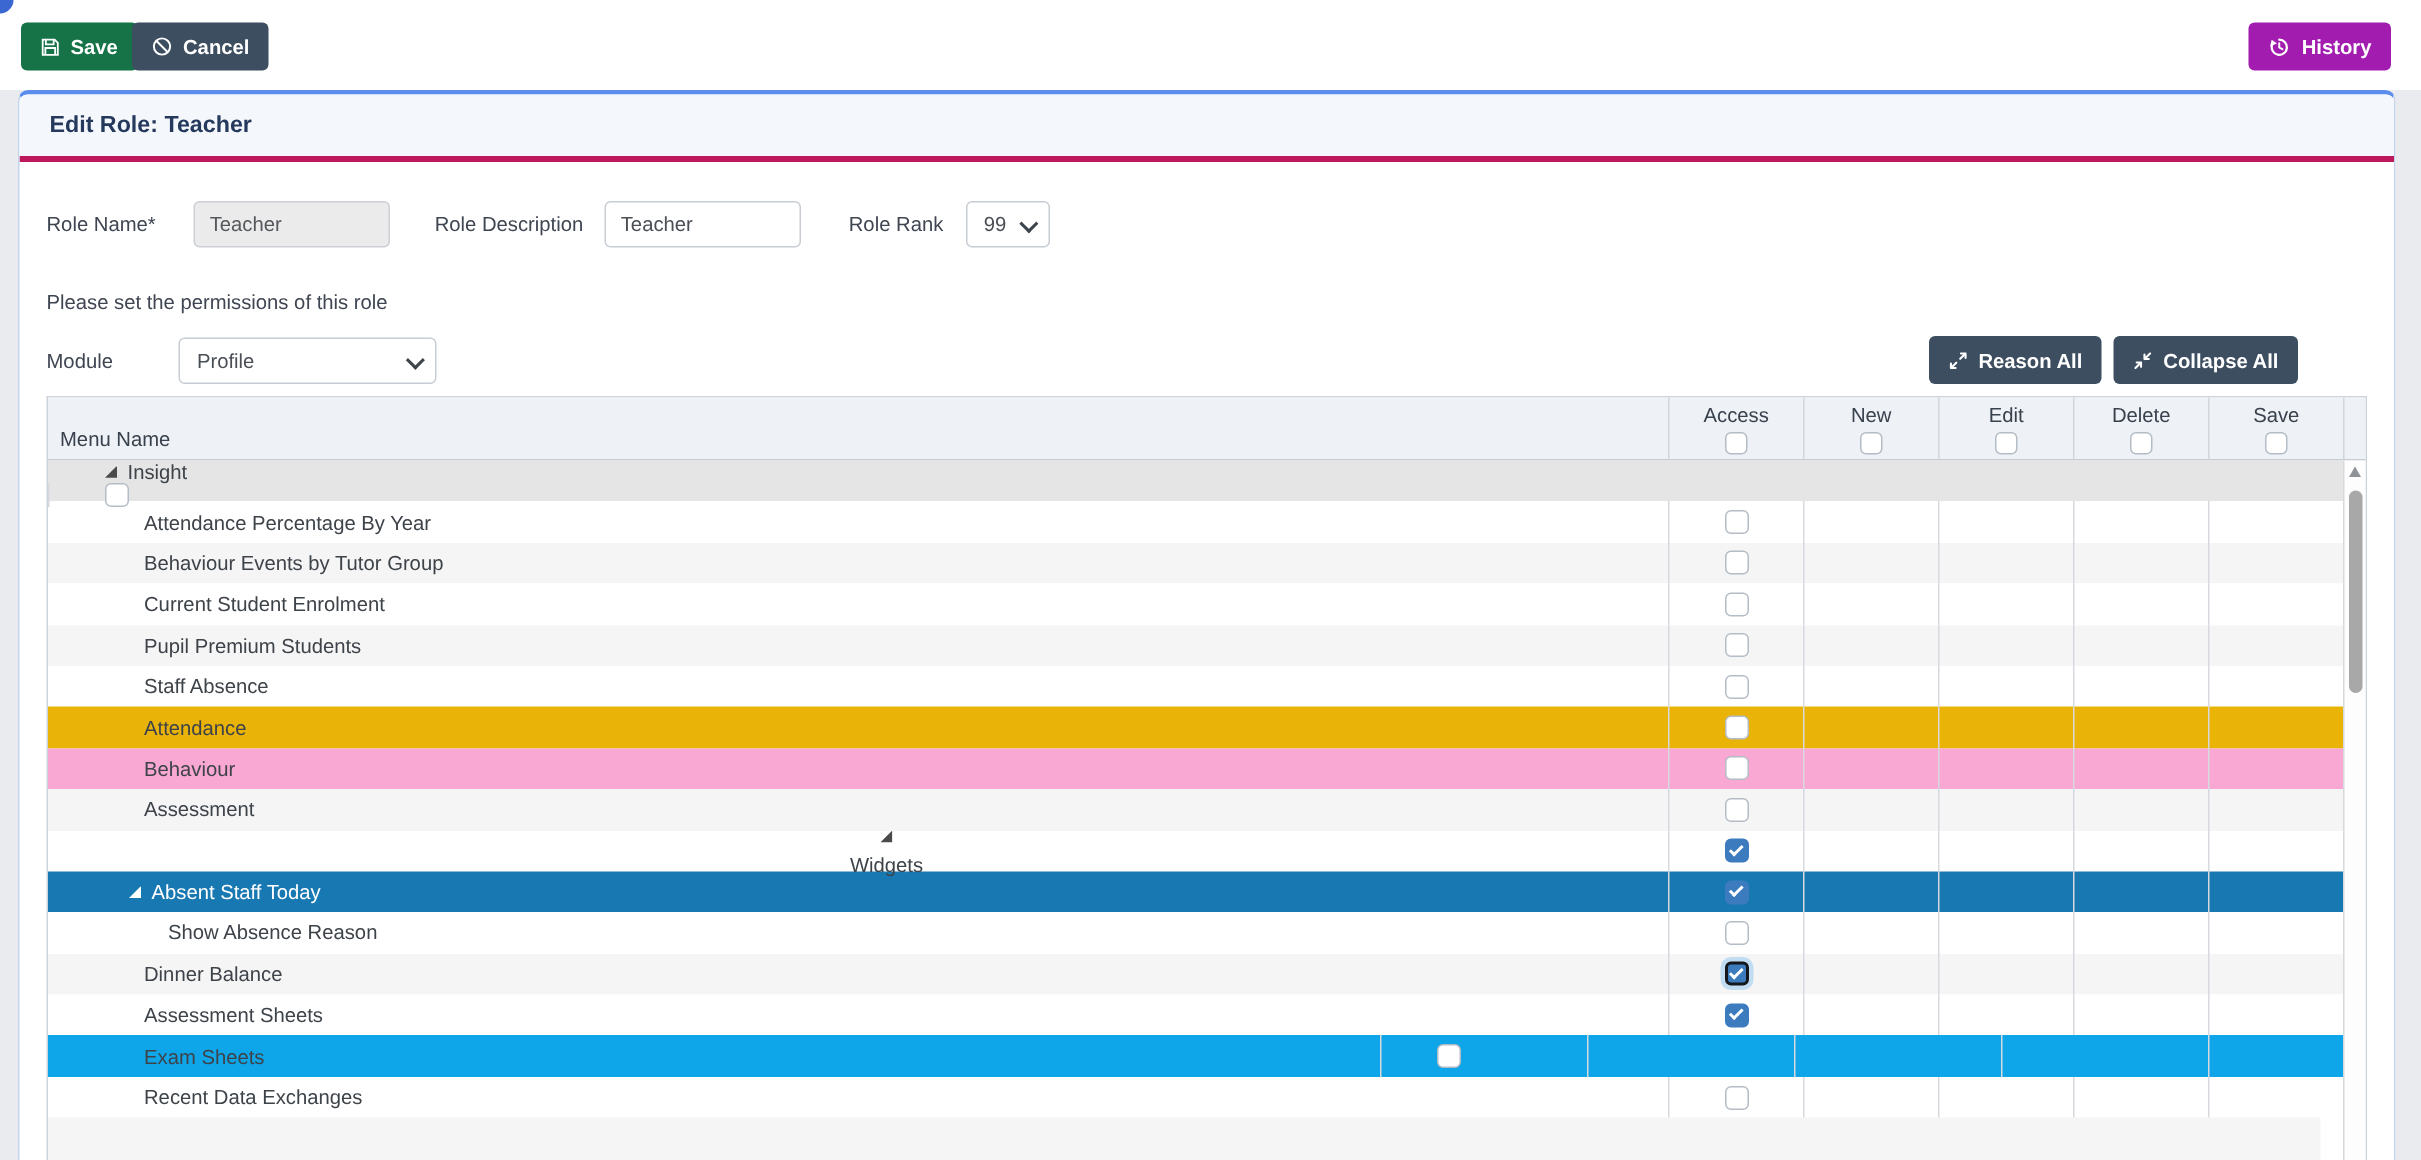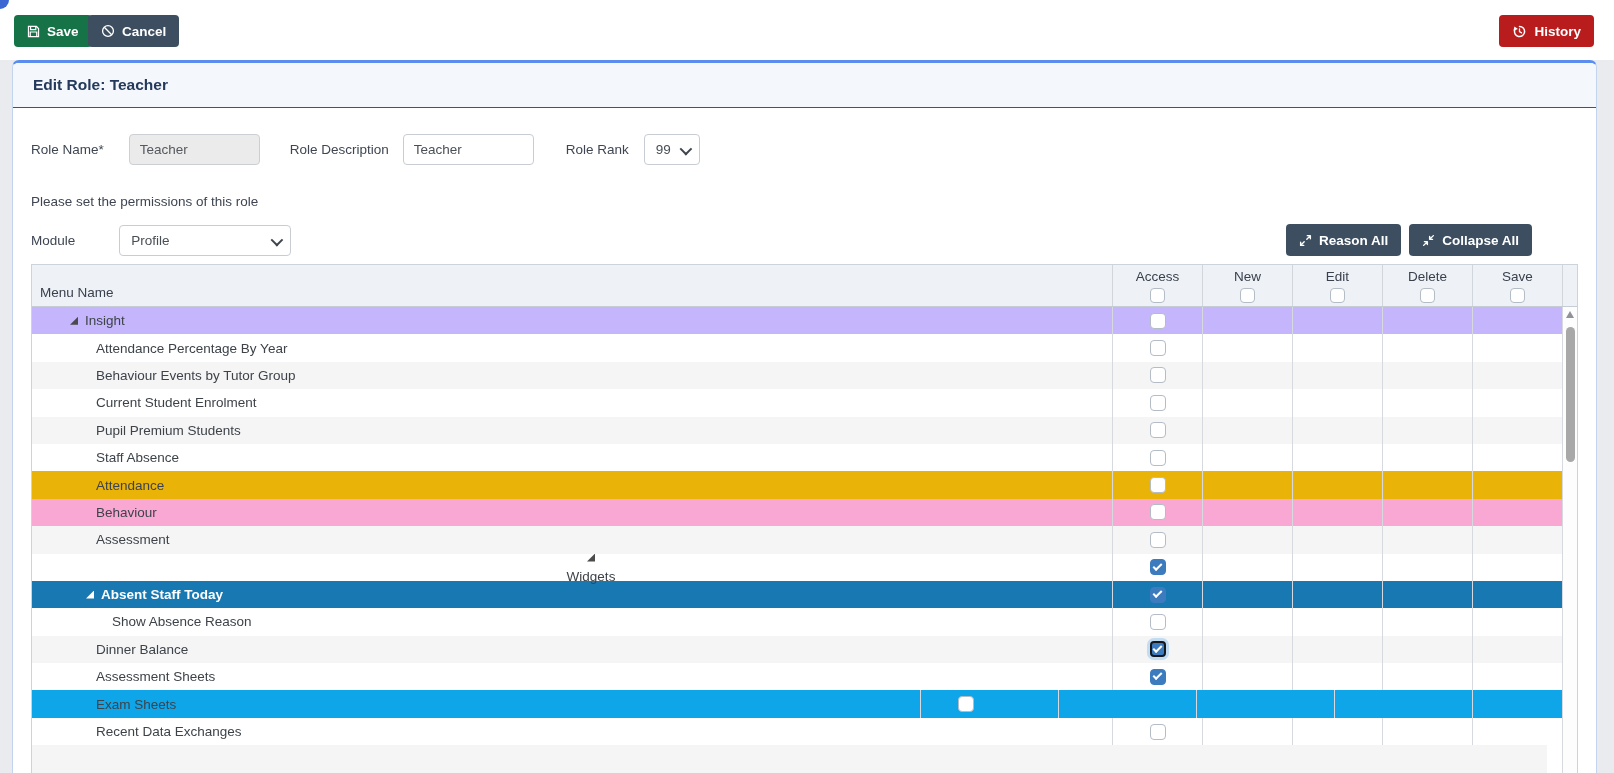--- a/index.html
+++ b/index.html
@@ -9,27 +9,27 @@
   
   .toolbar { position:absolute; top:0; left:0; width:1614px; height:60px; background:#fff; }
   .corner-dot { position:absolute; top:-9px; left:-9px; width:18px; height:18px;
     border-radius:50%; background:#3a67d2; }
   .btn { display:inline-flex; align-items:center; gap:7px; height:32px; padding:0 13px;
     border:none; border-radius:4px; color:#fff; font-size:13.5px; font-weight:600;
     font-family:"Liberation Sans", sans-serif; cursor:pointer; }
   .btn svg { flex:none; }
   .btn-save { position:absolute; left:14px; top:15px; background:#157347; }
   .btn-cancel { position:absolute; left:88px; top:15px; background:#3d4e61; }
-  .btn-history { position:absolute; right:20px; top:15px; background:#b91c1c; }
+  .btn-history { position:absolute; right:20px; top:15px; background:#a21caf; }
 
   
   .panel { position:absolute; top:60px; left:12px; width:1585px; height:730px;
     background:#fff; border:1px solid #c3d4ef; border-top:3px solid #5a8dee;
     border-radius:7px 7px 0 0; }
-  .panel-header { height:45px; background:#f4f7fb; border-bottom:1px solid #be185d;
+  .panel-header { height:45px; background:#f4f7fb; border-bottom:4px solid #be185d;
     border-radius:5px 5px 0 0; display:flex; align-items:center; padding-left:20px; }
   .panel-title { font-size:15.5px; font-weight:700; color:#24395c; }
   .panel-body { padding:14px 18px 0 18px; }
 
   
   .form-row { display:flex; align-items:center; margin-top:12px; }
   .f-label { font-size:13.5px; color:#3f4652; }
   .t-input { height:31px; border:1px solid #c8cdd3; border-radius:4px; padding:0 10px;
     font-size:13.5px; color:#4a4f55; font-family:"Liberation Sans", sans-serif; background:#fff; width:131px; }
   .t-input:disabled { background:#ebebec; color:#55585c; border-color:#cccfd4; }
@@ -55,21 +55,21 @@
   .h-perm { width:90px; border-left:1px solid #d0d6dc; display:flex; flex-direction:column;
     align-items:center; justify-content:center; gap:4px; font-size:13.5px; color:#39414d; }
   .h-spacer { width:15px; border-left:1px solid #d0d6dc; }
 
   .g-body { position:relative; padding-right:15px; }
   .g-row { display:flex; height:27.4px; }
   .menu-cell { flex:1; display:flex; align-items:center; gap:7px; font-size:13.5px; color:#3d4349; }
   .perm-cell { width:90px; border-left:1px solid #d6dade; display:flex;
     align-items:center; justify-content:center; }
   .g-row.selected { background:#1878b1 !important; }
-  .g-row.selected .menu-cell { color:#fff; font-weight:700;text-align:right; }
+  .g-row.selected .menu-cell { color:#fff; font-weight:400;text-align:right; }
   .g-row.selected .tri { background:#fff; }
   .filler { height:40px; background:#f5f5f6; margin-right:15px; }
 
   .tri { width:8px; height:8px; flex:none; background:#4b4b4b;
     clip-path:polygon(100% 0, 100% 100%, 0 100%); display:none; }
 
   
   .cb { width:16px; height:16px; border-radius:4px; border:1px solid #b4bcc6;
     background:#fff; display:inline-flex; align-items:center; justify-content:center; cursor:pointer; }
   .cb .check { width:9px; height:5px; border-left:2px solid #fff; border-bottom:2px solid #fff;
@@ -189,21 +189,21 @@
     <span class="cb"></span>
   </div>
           <div class="h-perm">
     <span class="h-perm-label">Save</span>
     <span class="cb"></span>
   </div>
           <div class="h-spacer"></div>
       </div>
       <div class="g-body" id="grid-body">
 
-          <div class="g-row" style="background: #c4b5fd;">
+          <div class="g-row" style="background: #e5e5e5; flex-direction: column;">
     <div class="menu-cell" style="padding-left: 38px;">
       <span class="tri" style="display: inline-block;"></span>
       <span class="row-label">Insight</span>
     </div>
     <div class="perm-cell">
               <span class="cb unchecked"></span>
             </div>
     <div class="perm-cell"></div>
     <div class="perm-cell"></div>
     <div class="perm-cell"></div>

